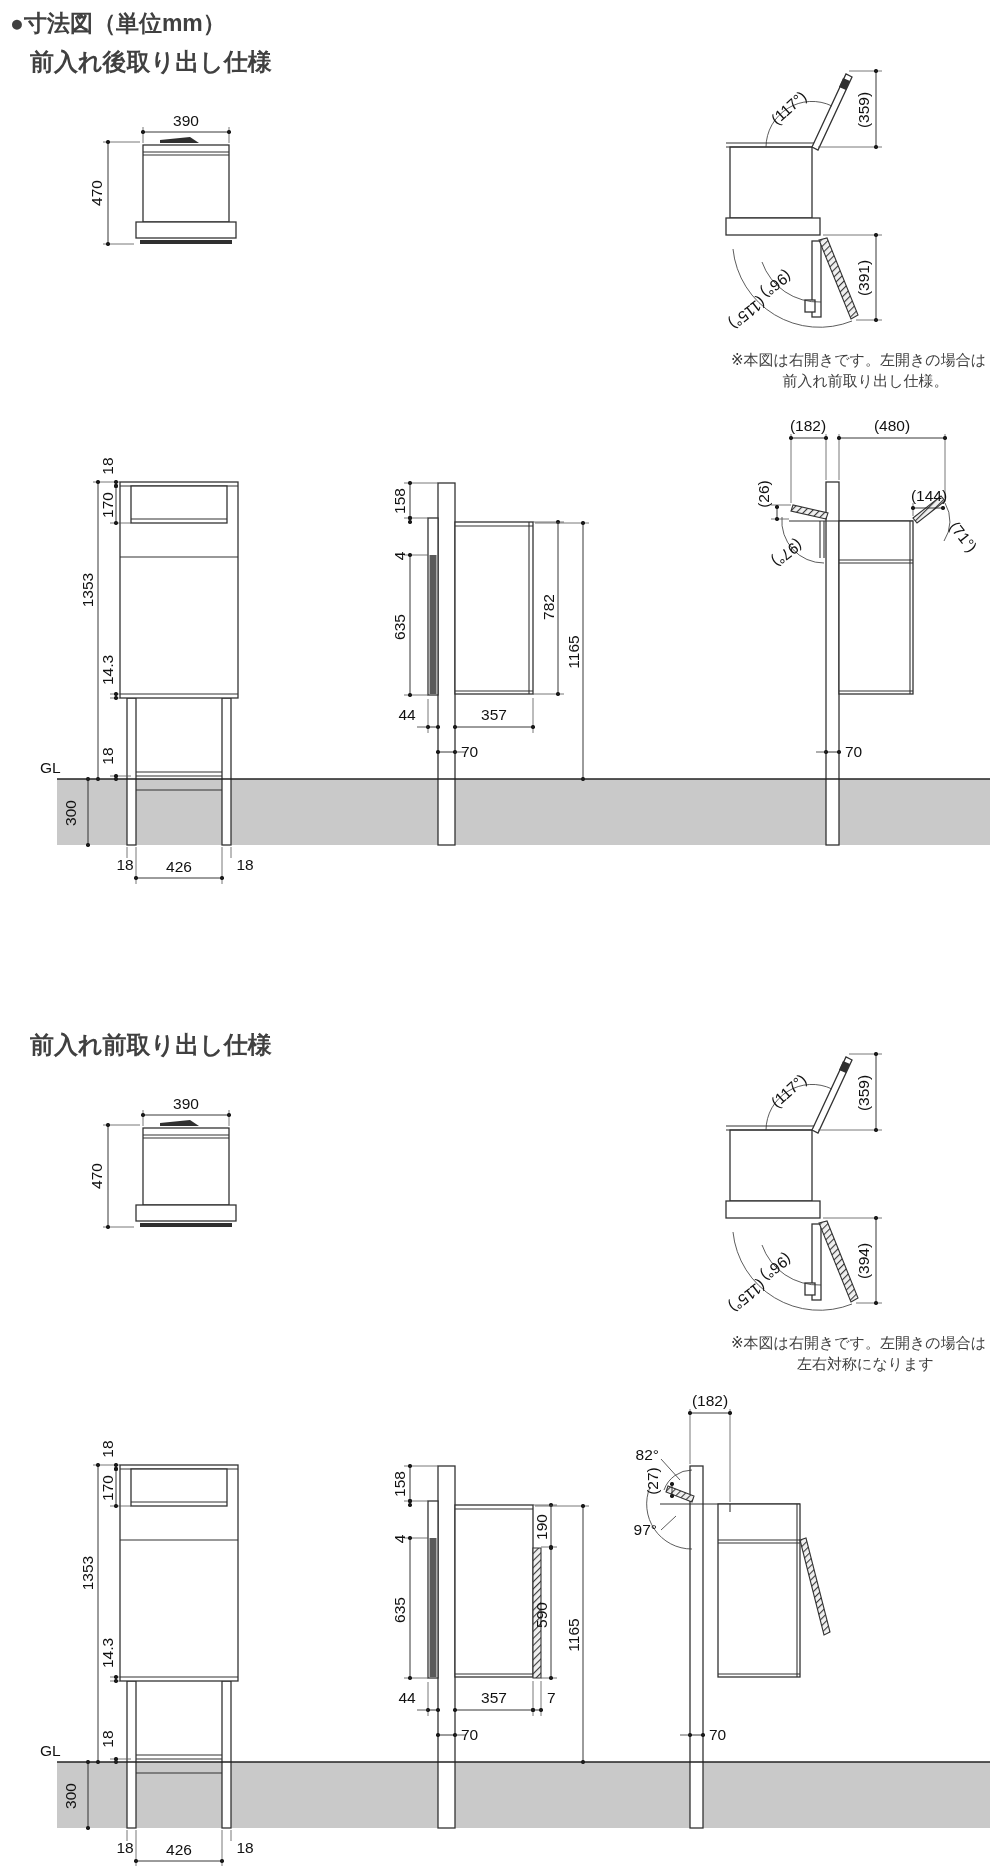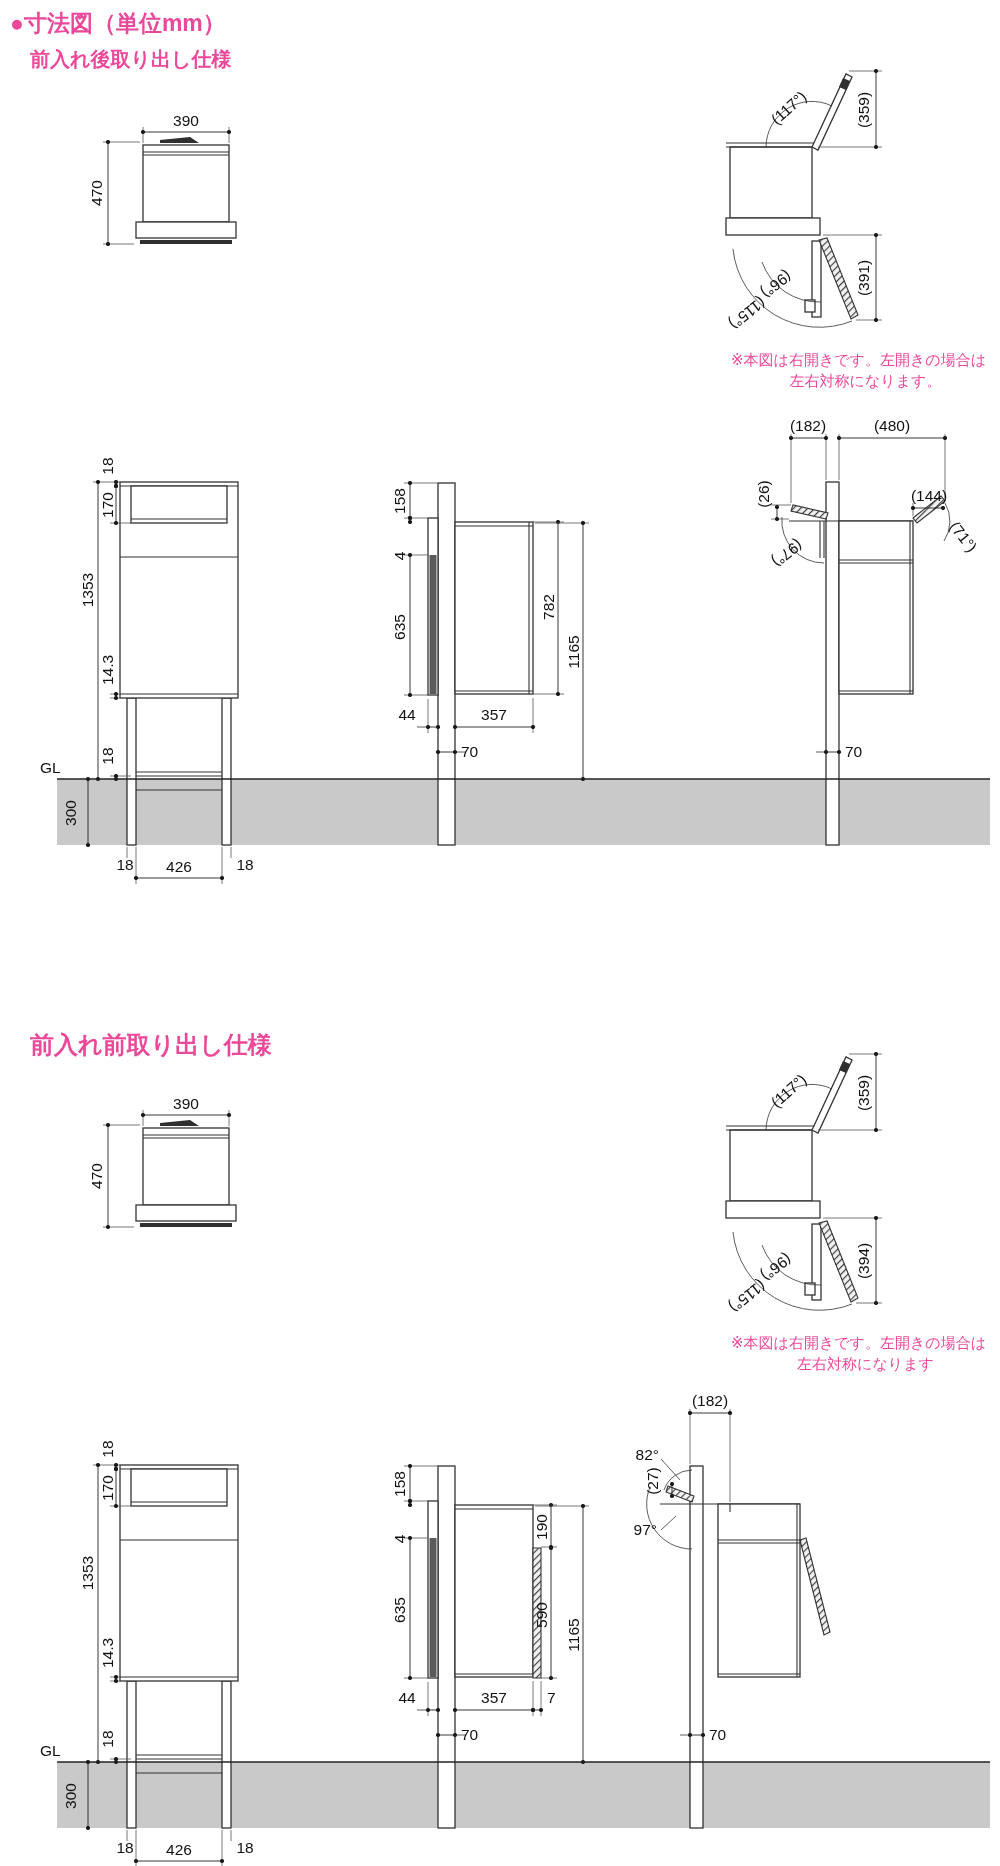--- a/index.html
+++ b/index.html
@@ -1,20 +1,20 @@
 <!DOCTYPE html>
 <html><head>
 <meta charset="utf-8">
 <style>
   html,body{margin:0;padding:0;background:#fff;}
   .canvas{position:relative;width:1000px;height:1866px;background:#fff;overflow:hidden;
-          font-family:"Liberation Sans","DejaVu Sans",sans-serif;color:#ec4899;border-radius:8px;}
+          font-family:"Liberation Sans","DejaVu Sans",sans-serif;color:#404040;border-radius:8px;}
   .ttl{position:absolute;font-weight:bold;white-space:nowrap;}
   .page-title{left:10px;top:8px;font-size:23px;}
-  .h-s1{left:30px;top:46px;font-size:20px;text-align:right;}
+  .h-s1{left:30px;top:46px;font-size:24px;text-align:right;}
   .h-s2{left:30px;top:1029px;font-size:24px;}
   .note{position:absolute;width:285px;font-size:15px;line-height:1.4;text-align:center;}
   .note .l2{padding-left:14px;}
   .note-s1{left:716px;top:349px;}
   .note-s2{left:716px;top:1332px;}
   svg{position:absolute;left:0;top:0;}
   .o  {fill:#fff;stroke:#333;stroke-width:1.3;}
   .ln {stroke:#333;stroke-width:1.1;fill:none;}
   .tn {stroke:#333;stroke-width:0.8;fill:none;}
   .ex {stroke:#555;stroke-width:0.8;fill:none;}
@@ -31,21 +31,21 @@
 <body>
 
 <div class="canvas">
 
   <div class="ttl page-title">●寸法図（単位mm）</div>
   <div class="ttl h-s1">前入れ後取り出し仕様</div>
   <div class="ttl h-s2">前入れ前取り出し仕様</div>
 
   <div class="note note-s1">
     <div class="l1">※本図は右開きです。左開きの場合は</div>
-    <div class="l2">左右対称になります。</div>
+    <div class="l2">前入れ前取り出し仕様。</div>
   </div>
   <div class="note note-s2">
     <div class="l1">※本図は右開きです。左開きの場合は</div>
     <div class="l2">左右対称になります</div>
   </div>
 
   <svg width="1000" height="1866" viewBox="0 0 1000 1866" xmlns="http://www.w3.org/2000/svg" xmlns:xlink="http://www.w3.org/1999/xlink">
     <defs>
       <pattern id="hatch" patternUnits="userSpaceOnUse" width="5" height="5" patternTransform="rotate(45)">
         <rect width="5" height="5" fill="#f0f0f0"></rect>

